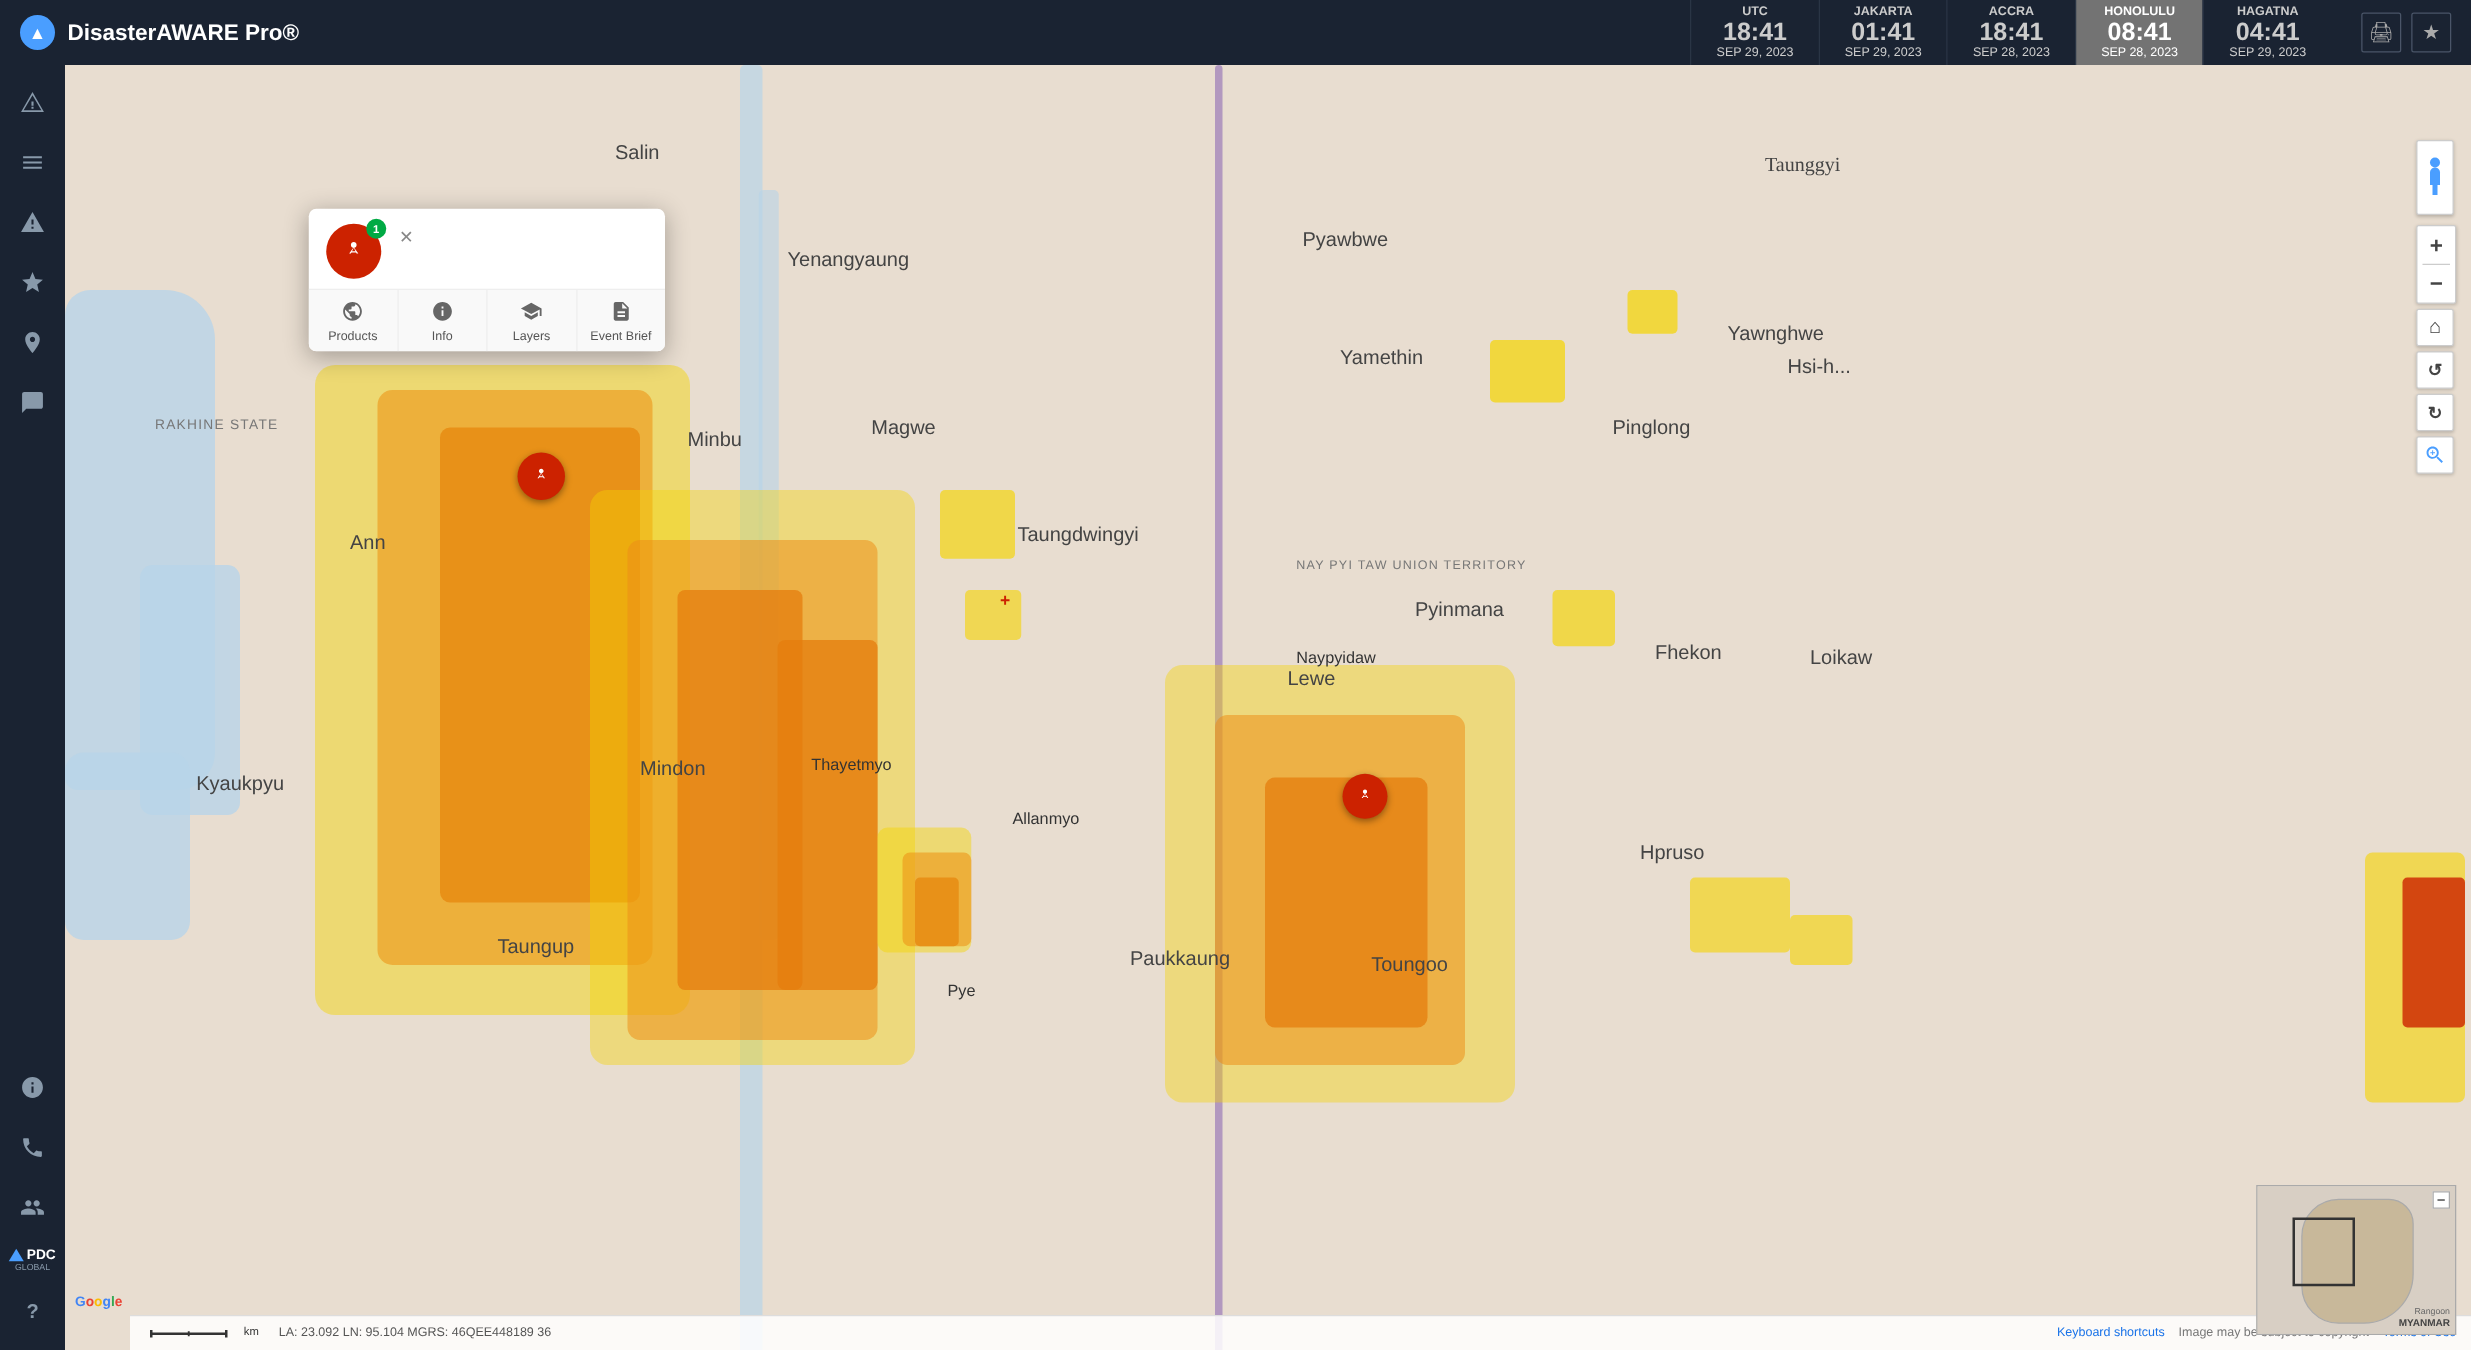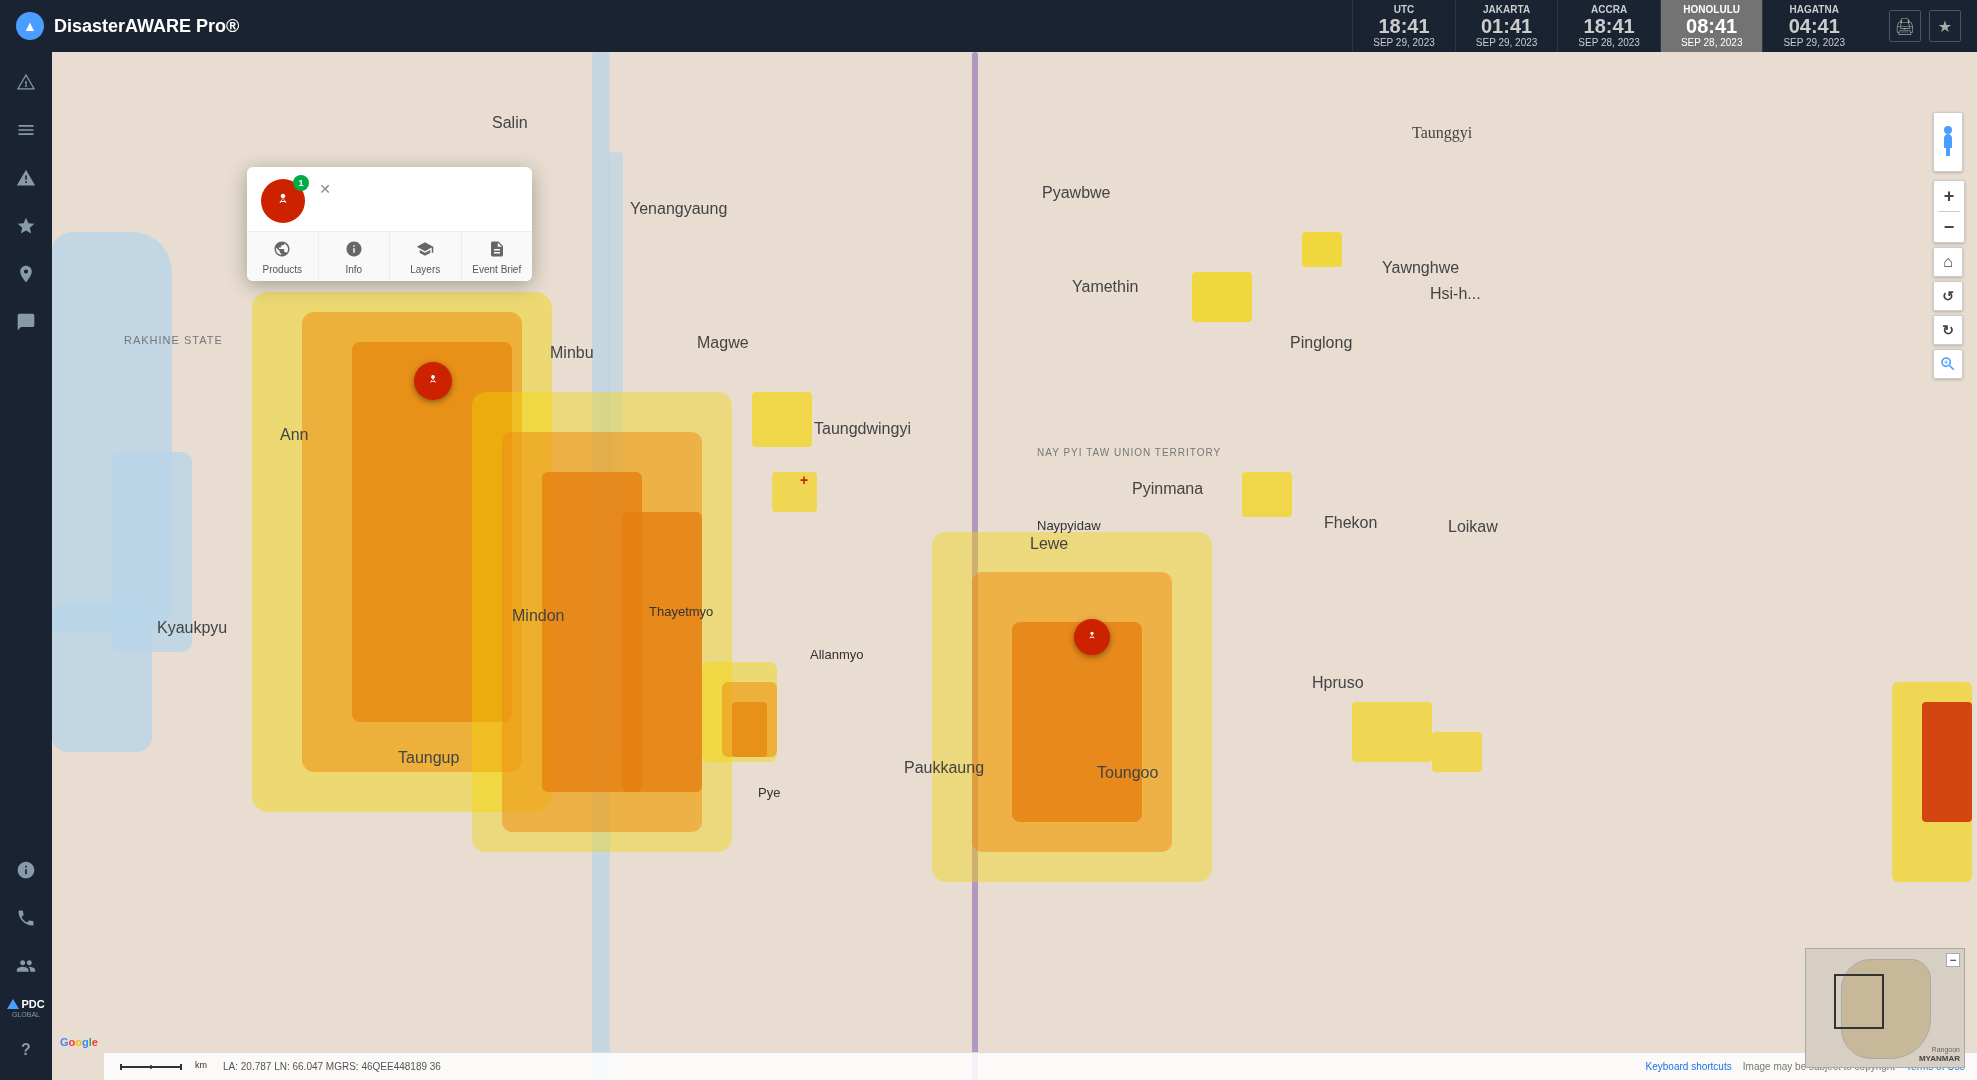--- a/index.html
+++ b/index.html
@@ -515,21 +515,21 @@
   <div id="bottom-bar">
     <div id="scale-bar">
       <svg width="70" height="14" viewBox="0 0 70 14">
         <line x1="5" y1="7" x2="65" y2="7" stroke="#333" stroke-width="2"></line>
         <line x1="5" y1="4" x2="5" y2="10" stroke="#333" stroke-width="2"></line>
         <line x1="65" y1="4" x2="65" y2="10" stroke="#333" stroke-width="2"></line>
         <line x1="35" y1="5" x2="35" y2="9" stroke="#333" stroke-width="1.5"></line>
       </svg>
       <span style="font-size:9px;color:#333;">km</span>
     </div>
-    <span id="coords">LA: 20.787  LN: 66.047  MGRS: 46QEE448189 36</span>
+    <span id="coords">LA: 23.092  LN: 95.104  MGRS: 46QEE448189 36</span>
     <span id="attribution">
       <span style="color:#1a73e8;cursor:pointer;">Keyboard shortcuts</span>
       &nbsp;&nbsp;
       <span>Image may be subject to copyright</span>
       &nbsp;&nbsp;
       <span style="color:#1a73e8;cursor:pointer;">Terms of Use</span>
     </span>
   </div>
 </div>
 

